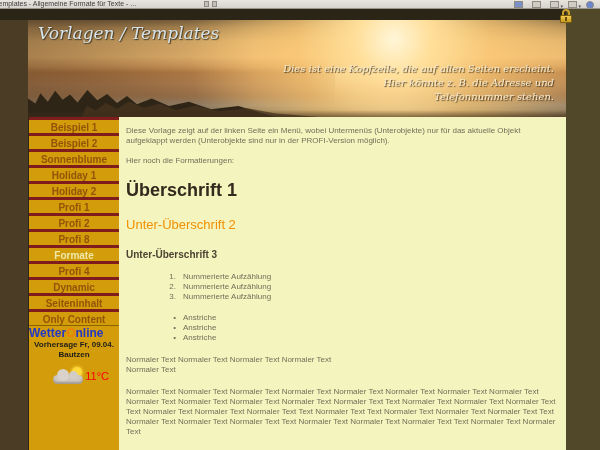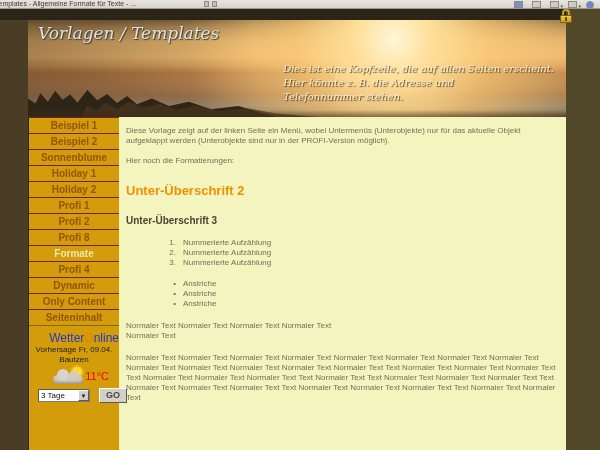--- a/index.html
+++ b/index.html
@@ -47,36 +47,36 @@
   .reflection { position:absolute; left:57%; top:48%; width:64px; height:42%;
     background:linear-gradient(180deg, rgba(255,228,160,.55), rgba(255,210,140,.22) 55%, rgba(255,210,140,0)); }
   .grass { position:absolute; left:0; bottom:0; width:46%; height:32px; background:#2f2517;
     clip-path:polygon(0 100%,0 42%,3% 58%,5% 26%,8% 52%,11% 18%,14% 46%,17% 30%,20% 55%,24% 16%,28% 48%,32% 28%,36% 56%,40% 34%,44% 60%,50% 42%,57% 66%,65% 52%,74% 76%,85% 66%,100% 100%); }
   .grass2 { position:absolute; left:10%; bottom:0; width:44%; height:22px; background:rgba(72,52,30,.75);
     clip-path:polygon(0 100%,2% 50%,6% 70%,10% 36%,15% 62%,20% 30%,26% 58%,33% 40%,40% 68%,48% 48%,58% 74%,70% 60%,82% 84%,100% 100%); }
   .sand-edge { position:absolute; left:0; bottom:0; width:100%; height:7px;
     background:linear-gradient(180deg, rgba(58,44,26,0), rgba(58,44,26,.55)); }
   .header-title { position:absolute; left:10px; top:3px; font-family:"DejaVu Serif", serif;
     font-style:italic; font-size:17px; color:#d7e4ea; text-shadow:1px 1px 1px #4a3a20, 0 0 2px rgba(0,0,0,.35); }
-  .header-tagline { position:absolute; right:12px; top:42px; 
+  .header-tagline { position:absolute; right:12px; top:42px; text-align:right;
     font-family:"DejaVu Serif", serif; font-style:italic; font-size:10px; line-height:14px;
     color:#f4ead0; white-space:pre-line; text-shadow:1px 1px 1px rgba(55,38,18,.85); }
 
   
   .main { display:flex; width:538px; height:333px; }
   .sidebar { width:100px; background:#d29c0a; border-left:1px solid #2e2616; }
-  .menu-item { height:16px; line-height:15px; border-top:1px solid #7f1d1d;
+  .menu-item { height:16px; line-height:15px; border-top:3px solid #7f1d1d;
     text-align:center; font-size:10px; font-weight:bold; color:#925408; cursor:pointer; }
   .menu-item.active { color:#efe8a8; }
 
   
   .widget { height:77px; border-top:1px solid #8a6400; position:relative; font-family:"Liberation Sans", sans-serif; }
-  .wlogo { text-align:right; margin-top:5px; font-size:12px; font-weight:normal; letter-spacing:0; }
+  .wlogo { text-align:left; font-size:12px; font-weight:bold; letter-spacing:0; }
   .wlogo .blue { color:#2438c8; } .wlogo .orange { color:#f08000; }
-  .wline { text-align:center; font-size:8px; font-weight:normal; color:#1d1d1d; line-height:10px; }
+  .wline { text-align:center; font-size:8px; font-weight:bold; color:#1d1d1d; line-height:10px; }
   .wrow { position:absolute; left:0; top:40px; width:100%; height:20px; }
   .wicon { position:absolute; left:22px; top:1px; width:36px; height:18px; }
   .wicon .sun { position:absolute; right:5px; top:0; width:10px; height:10px; background:#ffd83a;
     border-radius:50%; box-shadow:0 0 3px 1px rgba(255,216,58,.8); }
   .wicon .cloud { position:absolute; left:2px; bottom:1px; width:30px; height:9px;
     background:#cfc8c0; border-radius:6px; box-shadow:inset 0 -2px 2px rgba(120,110,100,.5); }
   .wicon .cloud:before { content:""; position:absolute; left:4px; top:-6px; width:12px; height:12px;
     background:#d8d2ca; border-radius:50%; }
   .wicon .cloud:after { content:""; position:absolute; right:5px; top:-4px; width:9px; height:9px;
     background:#d2ccc4; border-radius:50%; }
@@ -90,21 +90,21 @@
   .go-btn { width:28px; height:15px; background:#d4d0c8; border:1px solid;
     border-color:#fff #5a5a5a #5a5a5a #fff; font-size:9px; font-weight:bold; color:#444;
     font-family:"Liberation Sans", sans-serif; line-height:12px; text-align:center; cursor:pointer; }
 
   
   .content { width:490px; background:#f4f4be; padding:9px 8px 8px 7px;
     color:#70705a; font-size:8px; line-height:10px; }
   .content p.intro { margin-bottom:10px; }
   .content p.fmt { margin-bottom:2px; }
   .content h1 { font-size:18px; line-height:20px; color:#33291c; margin-top:14px; font-weight:bold; }
-  .content h2 { font-size:13px; line-height:15px; color:#f09000; margin-top:17px; font-weight:bold; }
+  .content h2 { font-size:13px; line-height:15px; color:#f09000; margin-top:17px; font-weight:normal; }
   .content h3 { font-size:10px; line-height:12px; color:#4c4232; margin-top:17px; font-weight:bold; }
   .lst { margin-top:11px; margin-left:38px; }
   .lrow { display:flex; line-height:10px; }
   .lrow .mk { width:12px; text-align:right; margin-right:7px; }
   .blk { margin-top:12px; white-space:pre-line; }
   .para { margin-top:12px; }
 </style>
 </head>
 <body>
 
@@ -155,47 +155,41 @@
       <div class="menu-item">Beispiel 2</div>
       <div class="menu-item">Sonnenblume</div>
       <div class="menu-item">Holiday 1</div>
       <div class="menu-item">Holiday 2</div>
       <div class="menu-item">Profi 1</div>
       <div class="menu-item">Profi 2</div>
       <div class="menu-item">Profi 8</div>
       <div class="menu-item active">Formate</div>
       <div class="menu-item">Profi 4</div>
       <div class="menu-item">Dynamic</div>
+      <div class="menu-item">Seiteninhalt</div>
       <div class="menu-item">Only Content</div>
-      <div class="menu-item">Seiteninhalt</div>
 
       <div class="widget">
         <div class="wlogo"><span class="blue">Wetter</span><span class="orange">O</span><span class="blue">nline</span></div>
         <div class="wline">Vorhersage Fr, 09.04.</div>
         <div class="wline">Bautzen</div>
         <div class="wrow">
           <div class="wicon">
             <div class="sun"></div>
             <div class="cloud"></div>
           </div>
           <div class="wtemp">11°C</div>
         </div>
-        <div class="wcontrols">
-          <div class="combo">
-            <span class="val">3 Tage</span>
-            <span class="arrow">▼</span>
-          </div>
-          <div class="go-btn">GO</div>
-        </div>
       </div>
     </div>
 
     <div class="content">
       <p class="intro">Diese Vorlage zeigt auf der linken Seite ein Menü, wobei Untermenüs (Unterobjekte) nur für das aktuelle Objekt aufgeklappt werden (Unterobjekte sind nur in der PROFI-Version möglich).</p>
       <p class="fmt">Hier noch die Formatierungen:</p>
+      <h1>Überschrift 1</h1>
       <h2>Unter-Überschrift 2</h2>
       <h3>Unter-Überschrift 3</h3>
 
       <div class="lst">
         <div class="lrow">
             <span class="mk">1.</span>
             <span>Nummerierte Aufzählung</span>
           </div>
         <div class="lrow">
             <span class="mk">2.</span>

